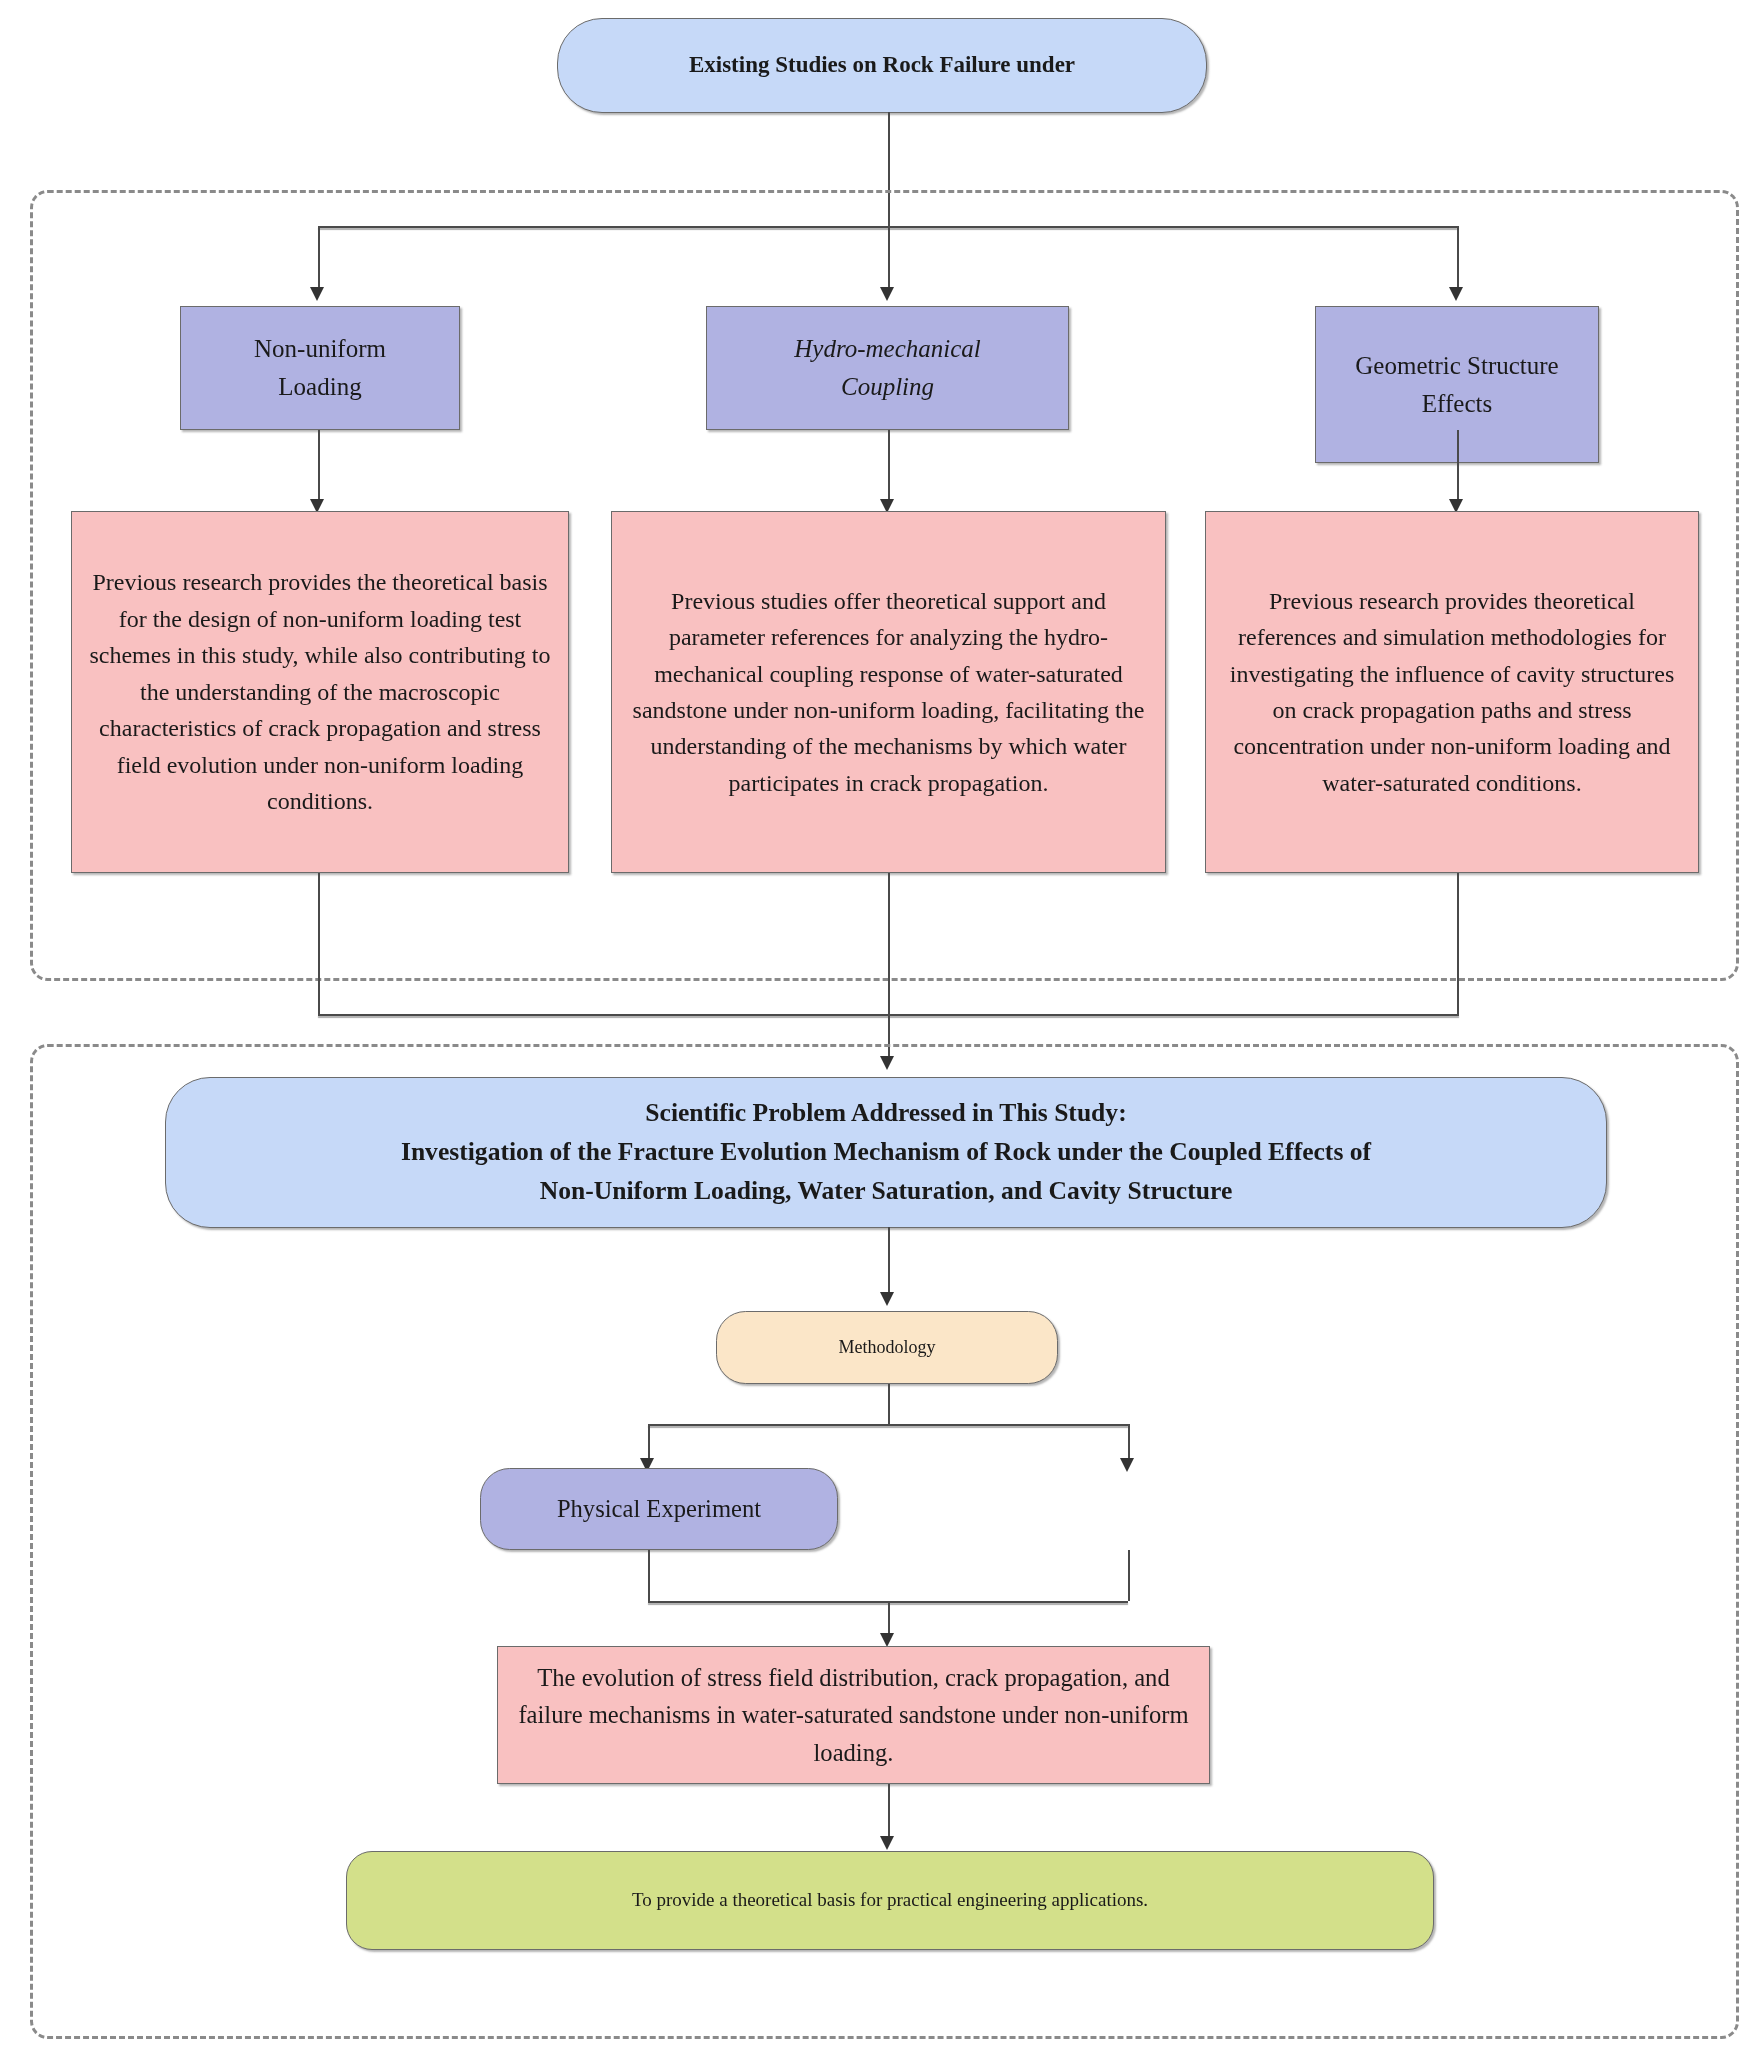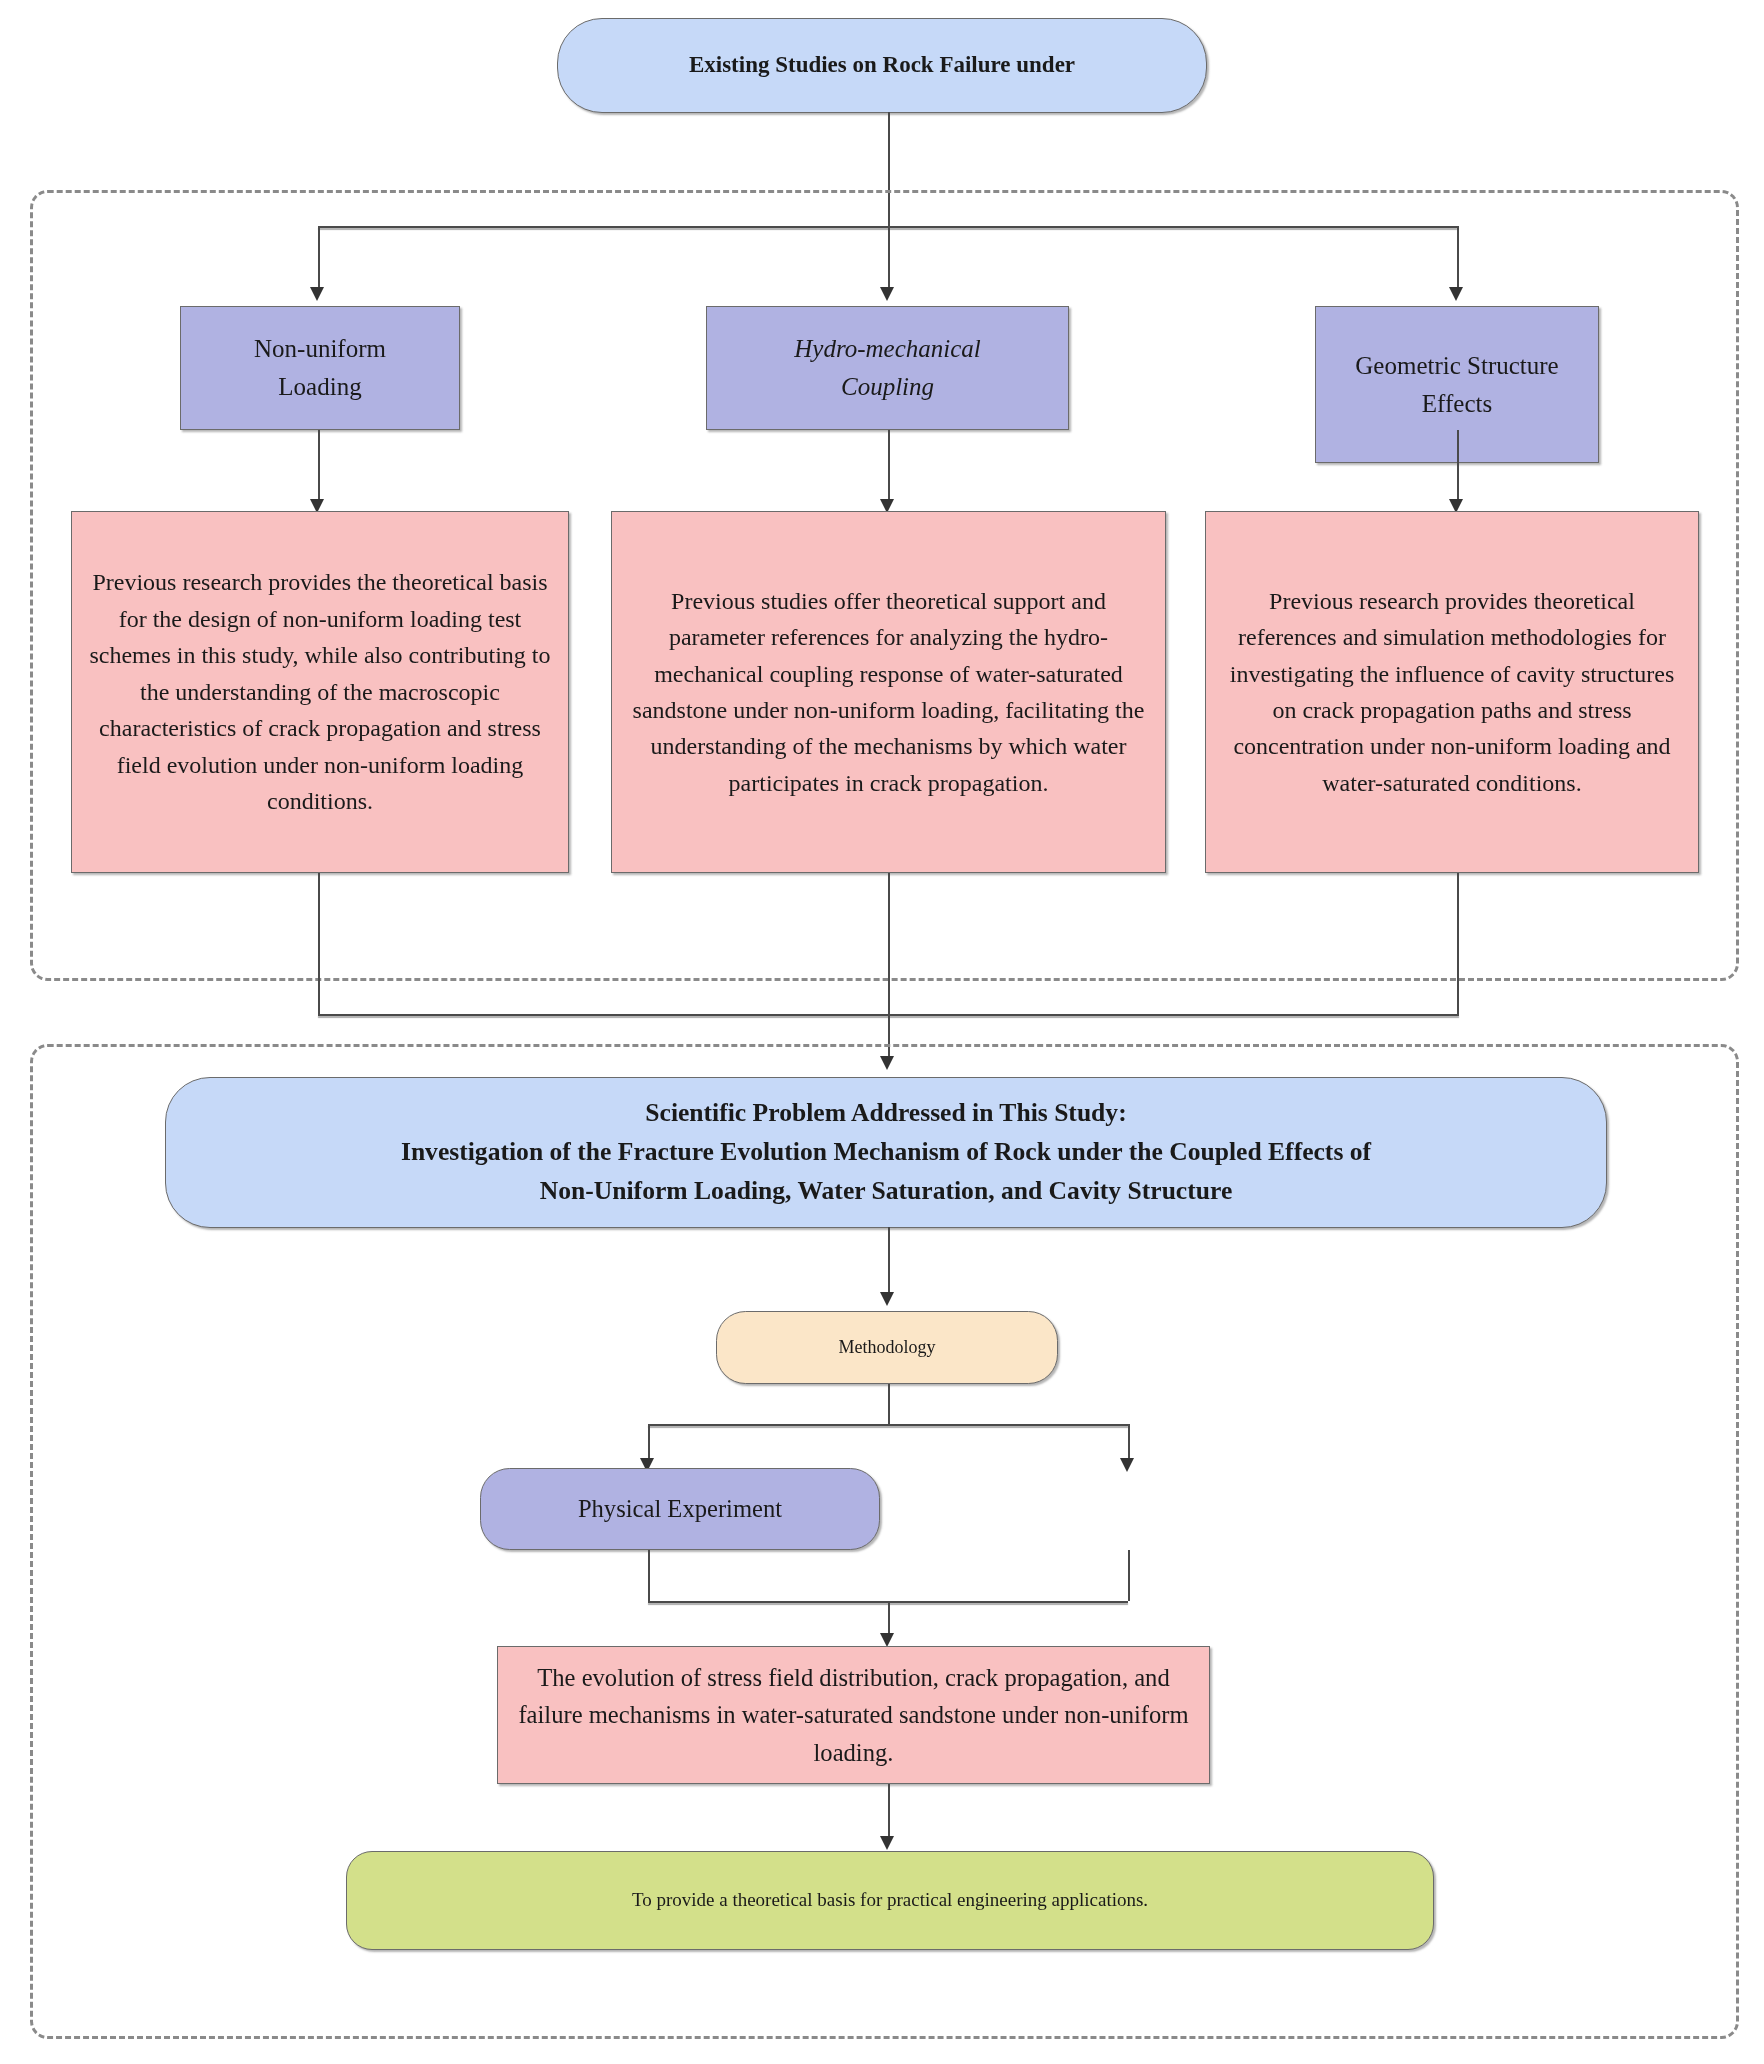--- a/index.html
+++ b/index.html
@@ -176,21 +176,21 @@
     <span>Methodology</span>
   </div>
 
   <div class="vline" style="left:888px; top:1384px; height:40px;"></div>
   <div class="hline shadowed" style="left:648px; top:1424px; width:480px;"></div>
   <div class="vline" style="left:648px; top:1424px; height:41px;"></div>
   <div class="arrowhead" style="left:640px; top:1458px;"></div>
   <div class="vline" style="left:1128px; top:1424px; height:41px;"></div>
   <div class="arrowhead" style="left:1120px; top:1458px;"></div>
 
-  <div class="node rounded-soft fill-purple t-sub" style="left:480px; top:1468px; width:400px; height:82px;">
+  <div class="node rounded-soft fill-purple t-sub" style="left:480px; top:1468px; width:358px; height:82px;">
     <span>Physical Experiment</span>
   </div>
 
 
   <div class="vline" style="left:648px; top:1550px; height:51px;"></div>
   <div class="vline" style="left:1128px; top:1550px; height:51px;"></div>
   <div class="hline shadowed" style="left:648px; top:1601px; width:480px;"></div>
   <div class="vline" style="left:888px; top:1601px; height:40px;"></div>
   <div class="arrowhead" style="left:880px; top:1633px;"></div>
 

